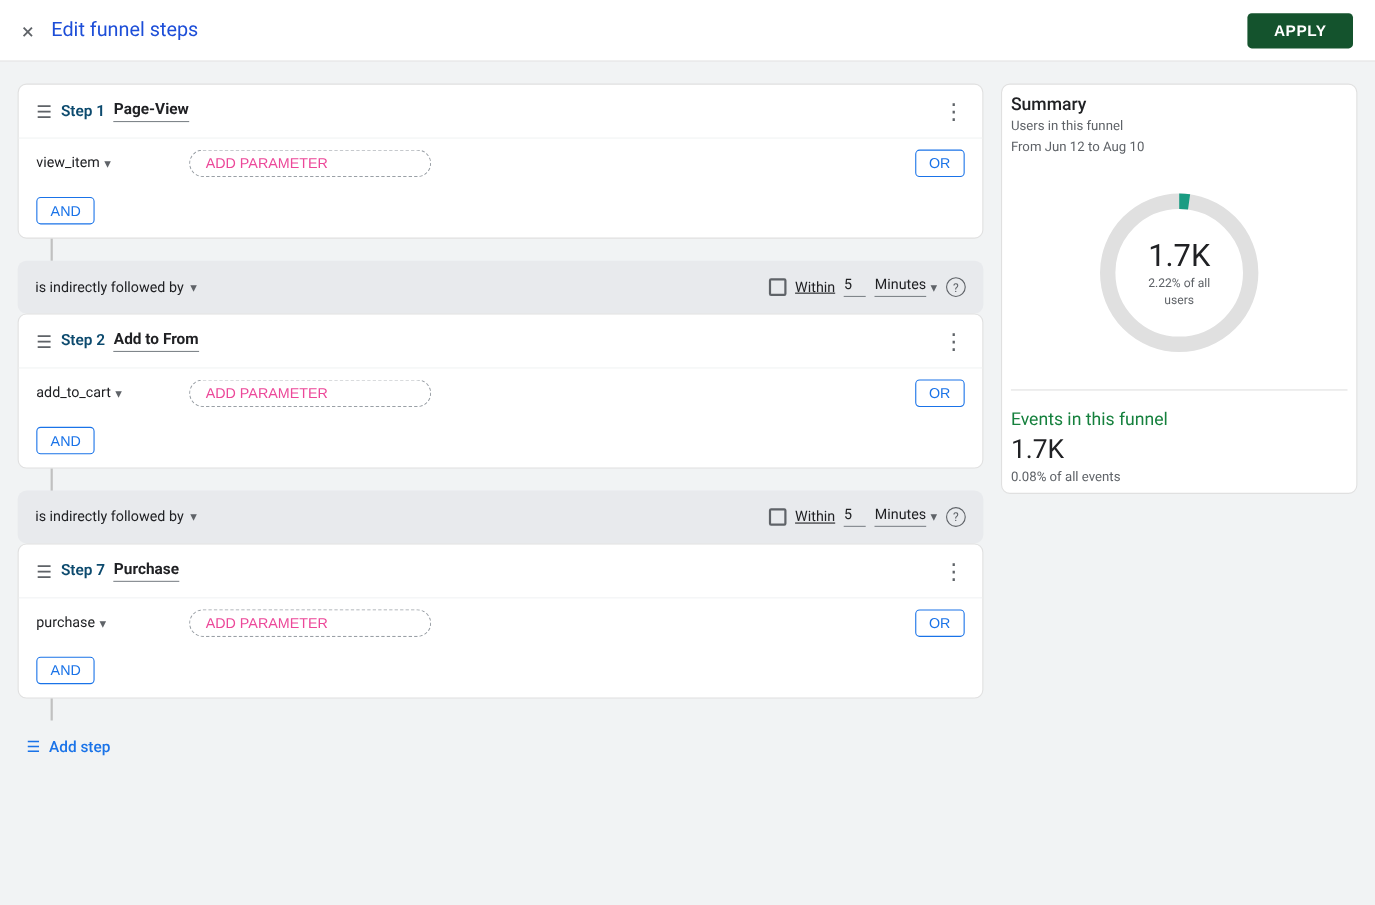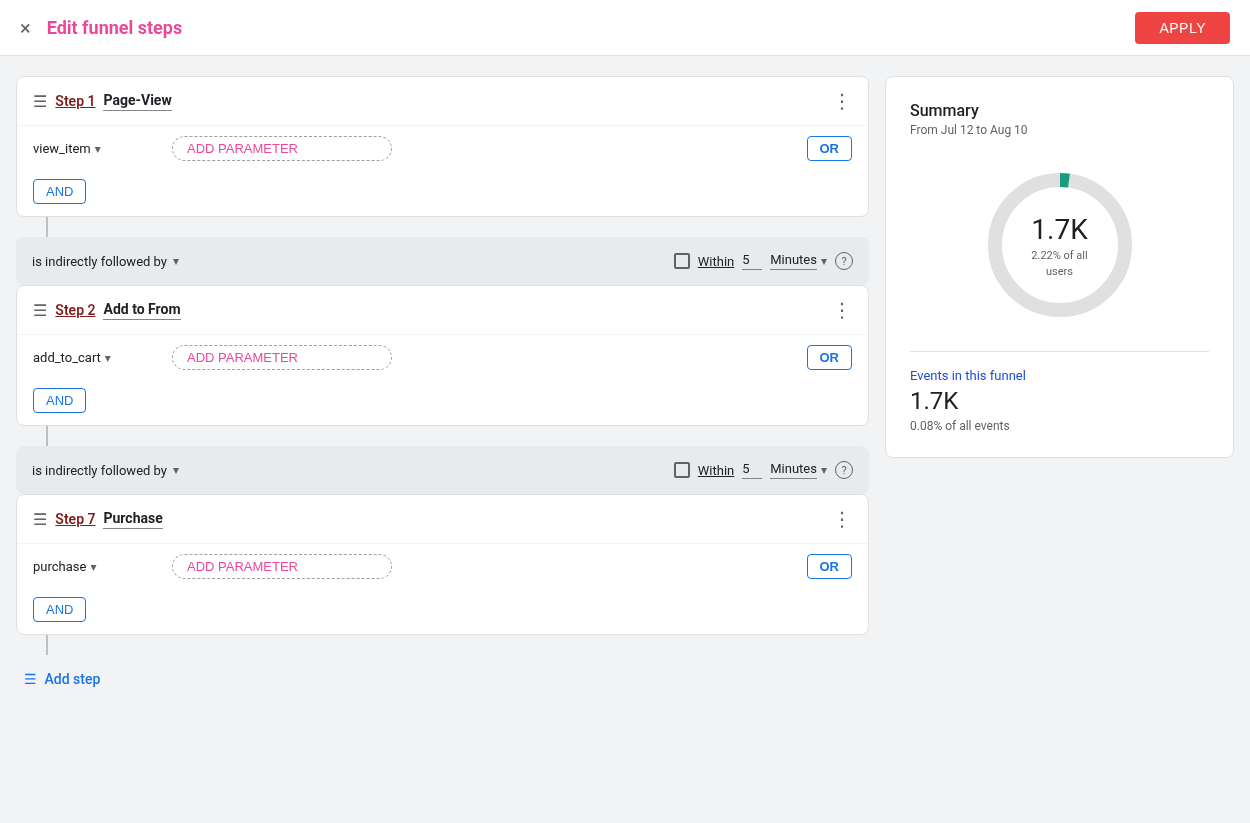--- a/index.html
+++ b/index.html
@@ -28,31 +28,31 @@
       align-items: center;
       gap: 16px;
     }
     .close-icon {
       cursor: pointer;
       font-size: 20px;
       color: #5f6368;
     }
     .header-title {
       font-size: 18px;
-      font-weight: 700;
-      color: #ec4899;
+      font-weight: 400;
+      color: #1d4ed8;
     }
     .apply-button {
-      background: #ef4444;
+      background: #14532d;
       color: #fff;
       border: none;
       border-radius: 4px;
       padding: 8px 24px;
       font-size: 14px;
-      font-weight: 400;
+      font-weight: 700;
       cursor: pointer;
       letter-spacing: 0.5px;
       text-align: right;
     }
 
     
     .main-content {
       display: flex;
       height: calc(823px - 56px);
       overflow: hidden;
@@ -79,22 +79,21 @@
       padding: 12px 16px;
       border-bottom: 1px solid #f1f3f4;
     }
     .step-header-left {
       display: flex;
       align-items: center;
       gap: 8px;
     }
     .step-number {
       font-weight: 600;
-      color: #7f1d1d;
-      text-decoration: underline;
+      color: #0c4a6e;
     }
     .step-name {
       color: #202124;
       font-weight: 700;
     }
     .step-name-underline {
       border-bottom: 1px solid #80868b;
       padding-bottom: 2px;
     }
     .more-icon {
@@ -142,21 +141,21 @@
       flex: 1;
       max-width: 220px;
     }
     .or-btn {
       border: 1px solid #1a73e8;
       color: #1a73e8;
       background: transparent;
       border-radius: 4px;
       padding: 4px 12px;
       font-size: 13px;
-      font-weight: 700;
+      font-weight: 400;
       cursor: pointer;
       margin-left: auto;
     }
 
     
     .and-row {
       padding: 8px 28px 12px 16px;
     }
     .and-btn {
       border: 1px solid #1a73e8;
@@ -265,26 +264,26 @@
       cursor: pointer;
       color: #1a73e8;
     }
     .add-step-label {
       font-size: 14px;
       font-weight: 500;
     }
 
     
     .right-panel {
-      width: 349px;
+      width: 324px;
       background: #fff;
       margin: 20px 16px 20px 0;
       border-radius: 8px;
       border: 1px solid #e0e0e0;
-      padding: 24px;
+      padding: 8px;
       display: flex;
       flex-direction: column;
       gap: 16px;
       height: fit-content;
     }
     .summary-title {
       font-size: 16px;
       font-weight: 500;
       color: #202124;
     }
@@ -323,22 +322,22 @@
     }
     .donut-sub {
       font-size: 11px;
       color: #5f6368;
     }
     .summary-divider {
       border: none;
       border-top: 1px solid #e0e0e0;
     }
     .events-label {
-      font-size: 13px;
-      color: #1d4ed8;
+      font-size: 16px;
+      color: #15803d;
     }
     .events-value {
       font-size: 24px;
       font-weight: 400;
       color: #202124;
       margin: 4px 0;
     }
     .events-sub {
       font-size: 12px;
       color: #5f6368;
@@ -474,21 +473,22 @@
     <div class="add-step-row">
       <span style="font-size:14px;">☰</span>
       <span class="add-step-label">Add step</span>
     </div>
 
   </div>
 
   <div class="right-panel">
     <div>
       <div class="summary-title">Summary</div>
-      <div class="summary-subtitle">From Jul 12 to Aug 10</div>
+      <div class="summary-subtitle">Users in this funnel</div>
+      <div class="summary-subtitle">From Jun 12 to Aug 10</div>
     </div>
 
     <div class="donut-container">
       <div class="donut-wrapper">
         <svg width="160" height="160" viewBox="0 0 160 160">
 
           <circle cx="80" cy="80" r="65" fill="none" stroke="#e0e0e0" stroke-width="14"></circle>
 
           <circle cx="80" cy="80" r="65" fill="none" stroke="#1a9c82" stroke-width="14" stroke-dasharray="9.06 399.35" stroke-linecap="butt"></circle>
         </svg>

